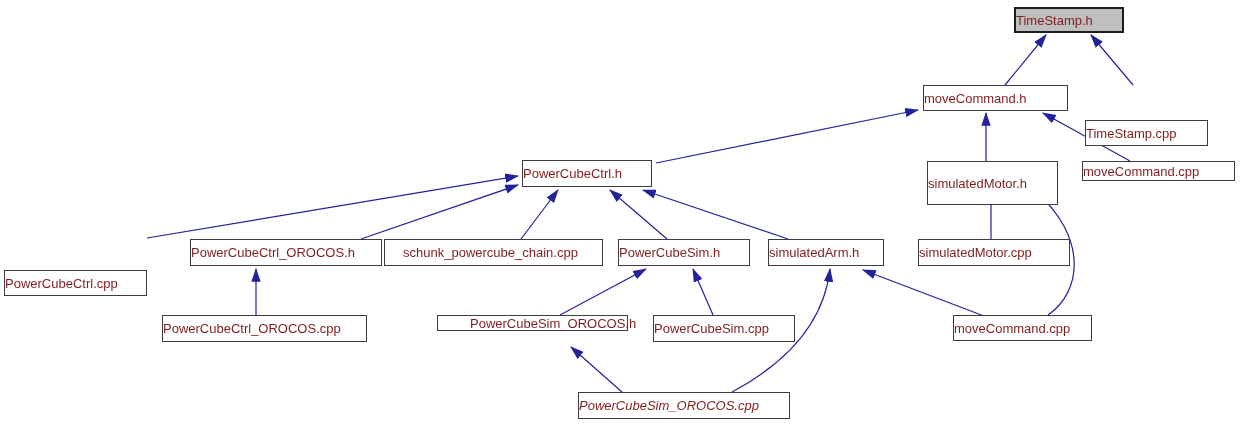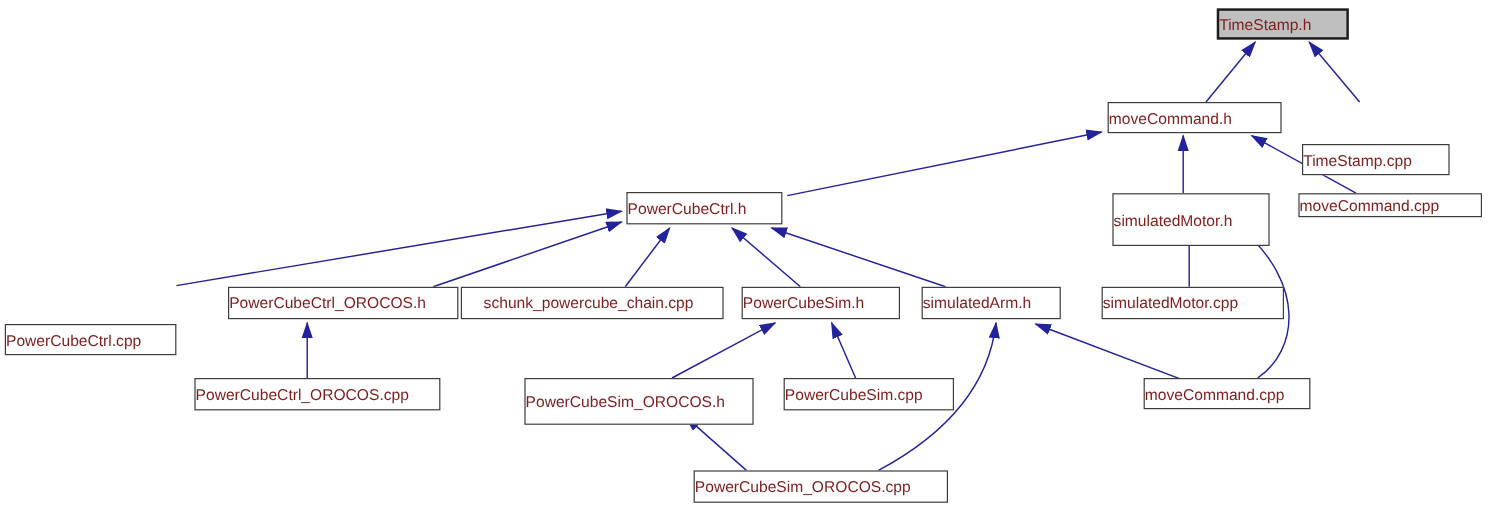--- a/index.html
+++ b/index.html
@@ -109,26 +109,26 @@
       </div>
       <div class="node" style="left: 768px; top: 239px; width: 116px; height: 27px; background: rgb(255, 255, 255);">
         <span>simulatedArm.h</span>
       </div>
       <div class="node" style="left: 918px; top: 239px; width: 152px; height: 27px; background: rgb(255, 255, 255);">
         <span>simulatedMotor.cpp</span>
       </div>
       <div class="node" style="left: 162px; top: 315px; width: 205px; height: 27px; background: rgb(255, 255, 255);">
         <span>PowerCubeCtrl_OROCOS.cpp</span>
       </div>
-      <div class="node" style="left: 437px; top: 315px; width: 191px; height: 39px; background: rgb(255, 255, 255);">
+      <div class="node" style="left: 437px; top: 315px; width: 191px; height: 16px; background: rgb(255, 255, 255); padding-left: 32px;">
         <span>PowerCubeSim_OROCOS.h</span>
       </div>
       <div class="node" style="left: 653px; top: 315px; width: 142px; height: 27px; background: rgb(255, 255, 255);">
         <span>PowerCubeSim.cpp</span>
       </div>
       <div class="node" style="left: 953px; top: 315px; width: 139px; height: 26px; background: rgb(255, 255, 255);">
         <span>moveCommand.cpp</span>
       </div>
-      <div class="node" style="left: 578px; top: 392px; width: 212px; height: 27px; background: rgb(255, 255, 255);">
+      <div class="node" style="left: 578px; top: 392px; width: 212px; height: 27px; background: rgb(255, 255, 255); font-style: italic;">
         <span>PowerCubeSim_OROCOS.cpp</span>
       </div>
     </div>
 </div>
 
 </body></html>

